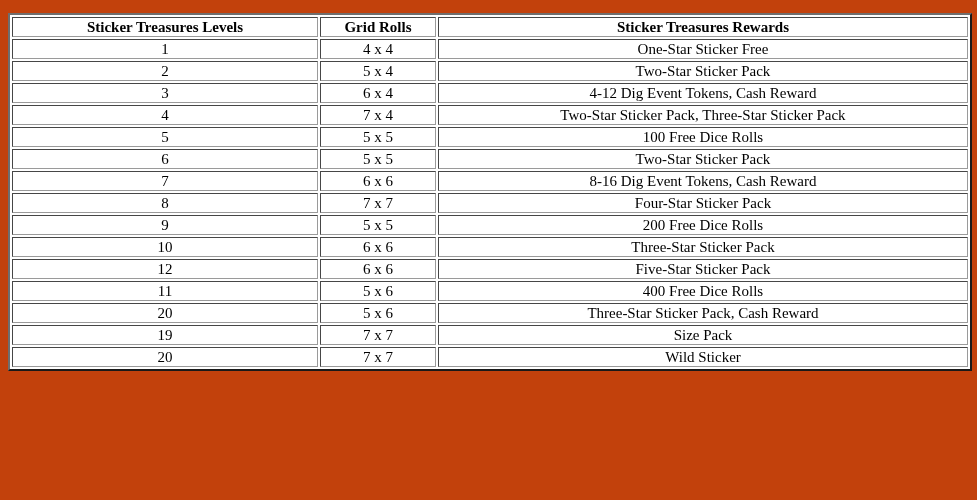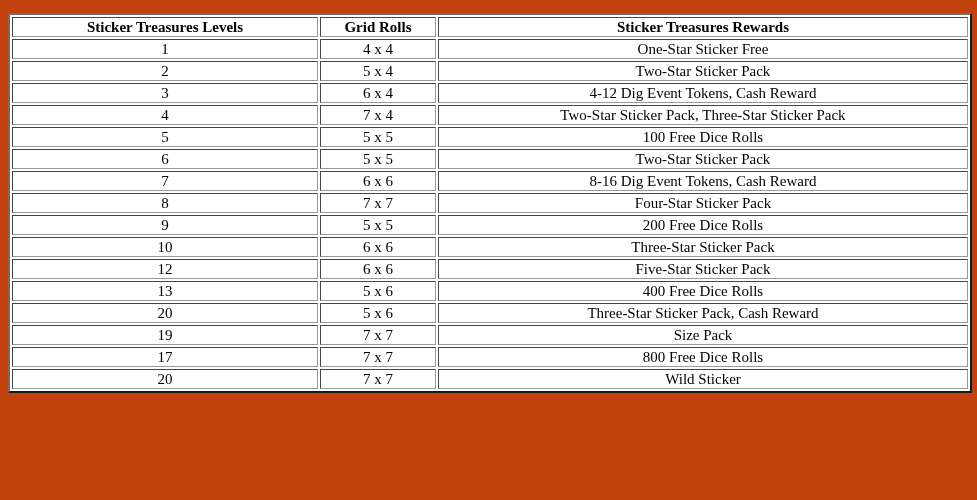--- a/index.html
+++ b/index.html
@@ -111,39 +111,34 @@
           <td>10</td>
           <td>6 x 6</td>
           <td>Three-Star Sticker Pack</td>
         </tr>
         <tr>
           <td>12</td>
           <td>6 x 6</td>
           <td>Five-Star Sticker Pack</td>
         </tr>
         <tr>
-          <td>13</td>
+          <td>11</td>
           <td>5 x 6</td>
           <td>400 Free Dice Rolls</td>
         </tr>
         <tr>
           <td>20</td>
           <td>5 x 6</td>
           <td>Three-Star Sticker Pack, Cash Reward</td>
         </tr>
         <tr>
           <td>19</td>
           <td>7 x 7</td>
           <td>Size Pack</td>
         </tr>
         <tr>
-          <td>17</td>
-          <td>7 x 7</td>
-          <td>800 Free Dice Rolls</td>
-        </tr>
-        <tr>
           <td>20</td>
           <td>7 x 7</td>
           <td>Wild Sticker</td>
         </tr>
       </tbody>
   </table>
 </div>
 
 </body></html>

